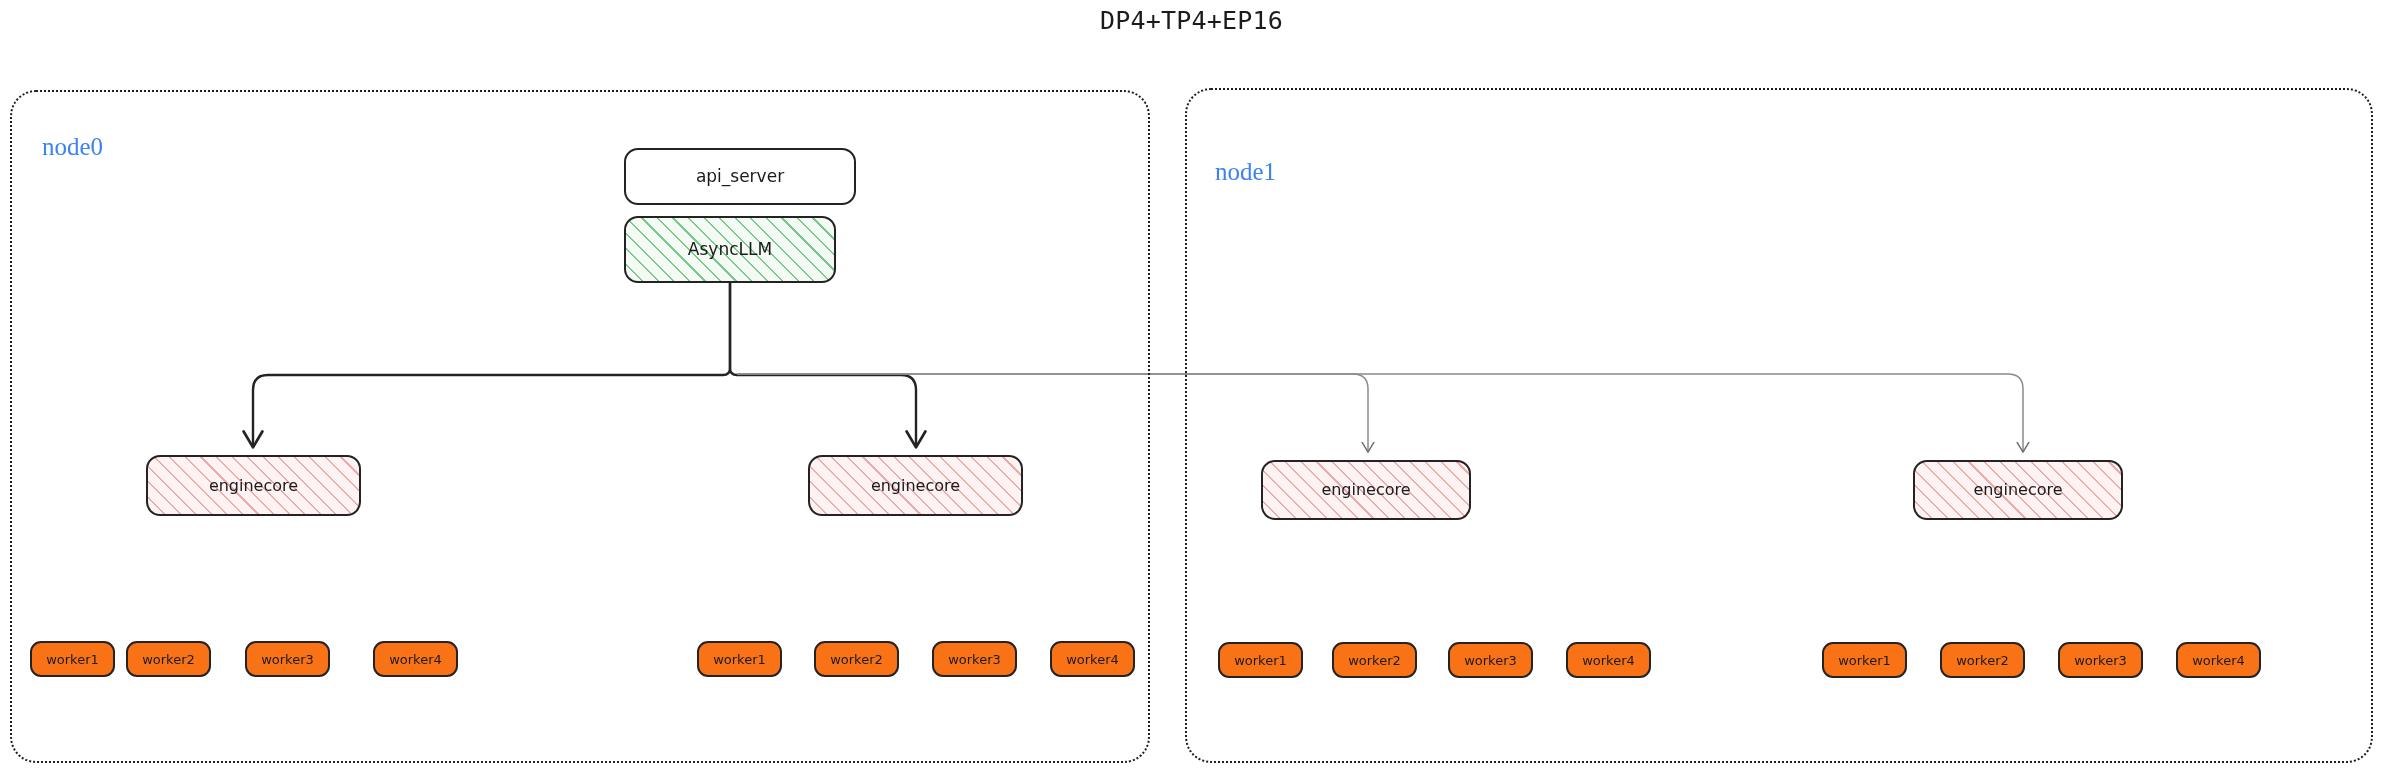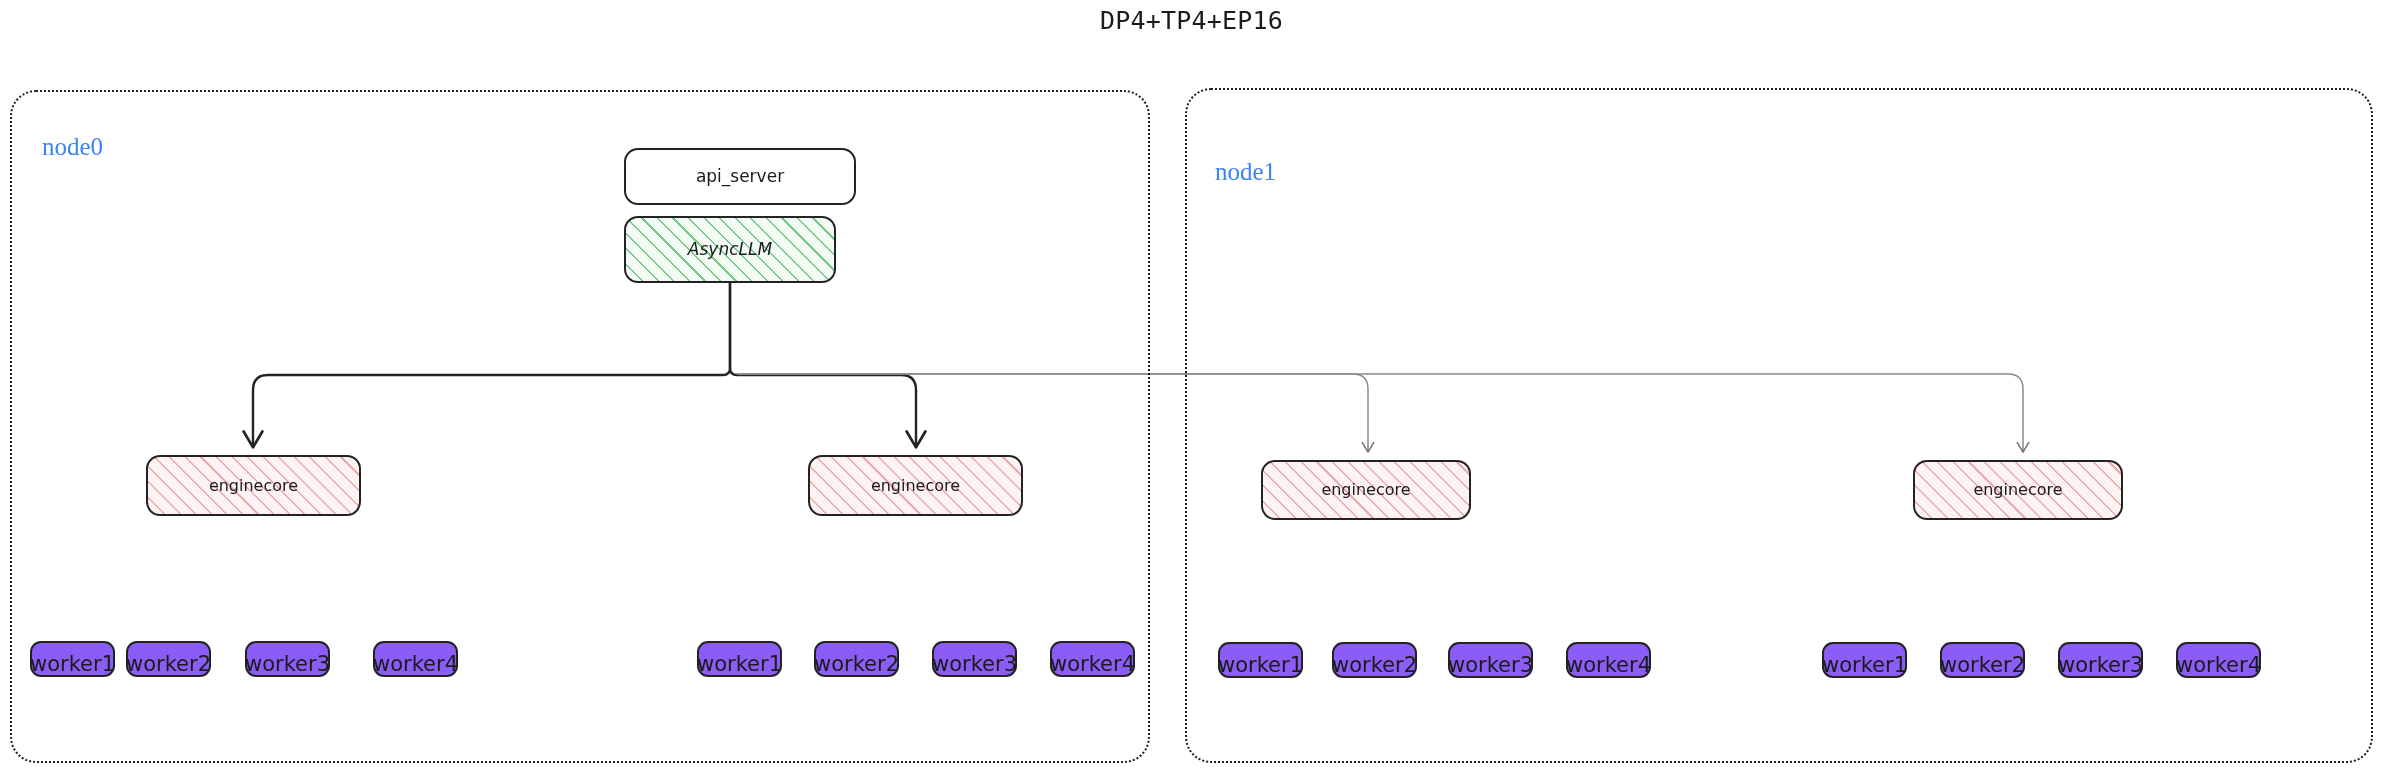--- a/index.html
+++ b/index.html
@@ -88,25 +88,24 @@
     background-image: repeating-linear-gradient(
       45deg,
       rgba(226, 128, 128, 0.62) 0px,
       rgba(226, 128, 128, 0.62) 1.5px,
       rgba(255, 255, 255, 0) 1.5px,
       rgba(255, 255, 255, 0) 11px
     );
   }
 
   .box-worker {
-    font-size: 21px;
+    font-size: 13px;
     border-radius: 11px;
     border-width: 2px;
-    background: #8b5cf6;
-    align-items: flex-end;
+    background: #f97316;
   }
 
   .boxlabel {
     position: relative;
     z-index: 2;
     line-height: 1;
   }
 
   
   #wires {
@@ -146,21 +145,21 @@
 
     <path d="M 737 374 L 2008 374 Q 2023 374 2023 389 L 2023 452" fill="none" stroke="#8a8a8a" stroke-width="1.5" marker-end="url(#arrow-light)"></path>
   </svg>
 
   <div class="node-box" style="left:10px; top:90px; width:1140px; height:673px;"></div>
   <div class="node-label" style="left:42px; top:133px;">node0</div>
 
   <div class="gbox box-api" style="left:624px; top:148px; width:232px; height:57px;">
     <span class="boxlabel">api_server</span>
   </div>
-  <div class="gbox box-async" style="left:624px; top:216px; width:212px; height:67px;font-style:italic;">
+  <div class="gbox box-async" style="left:624px; top:216px; width:212px; height:67px;">
     <span class="boxlabel">AsyncLLM</span>
   </div>
 
   <div class="gbox box-engine" style="left:146px; top:455px; width:215px; height:61px;">
     <span class="boxlabel">enginecore</span>
   </div>
   <div class="gbox box-engine" style="left:808px; top:455px; width:215px; height:61px;">
     <span class="boxlabel">enginecore</span>
   </div>
 

